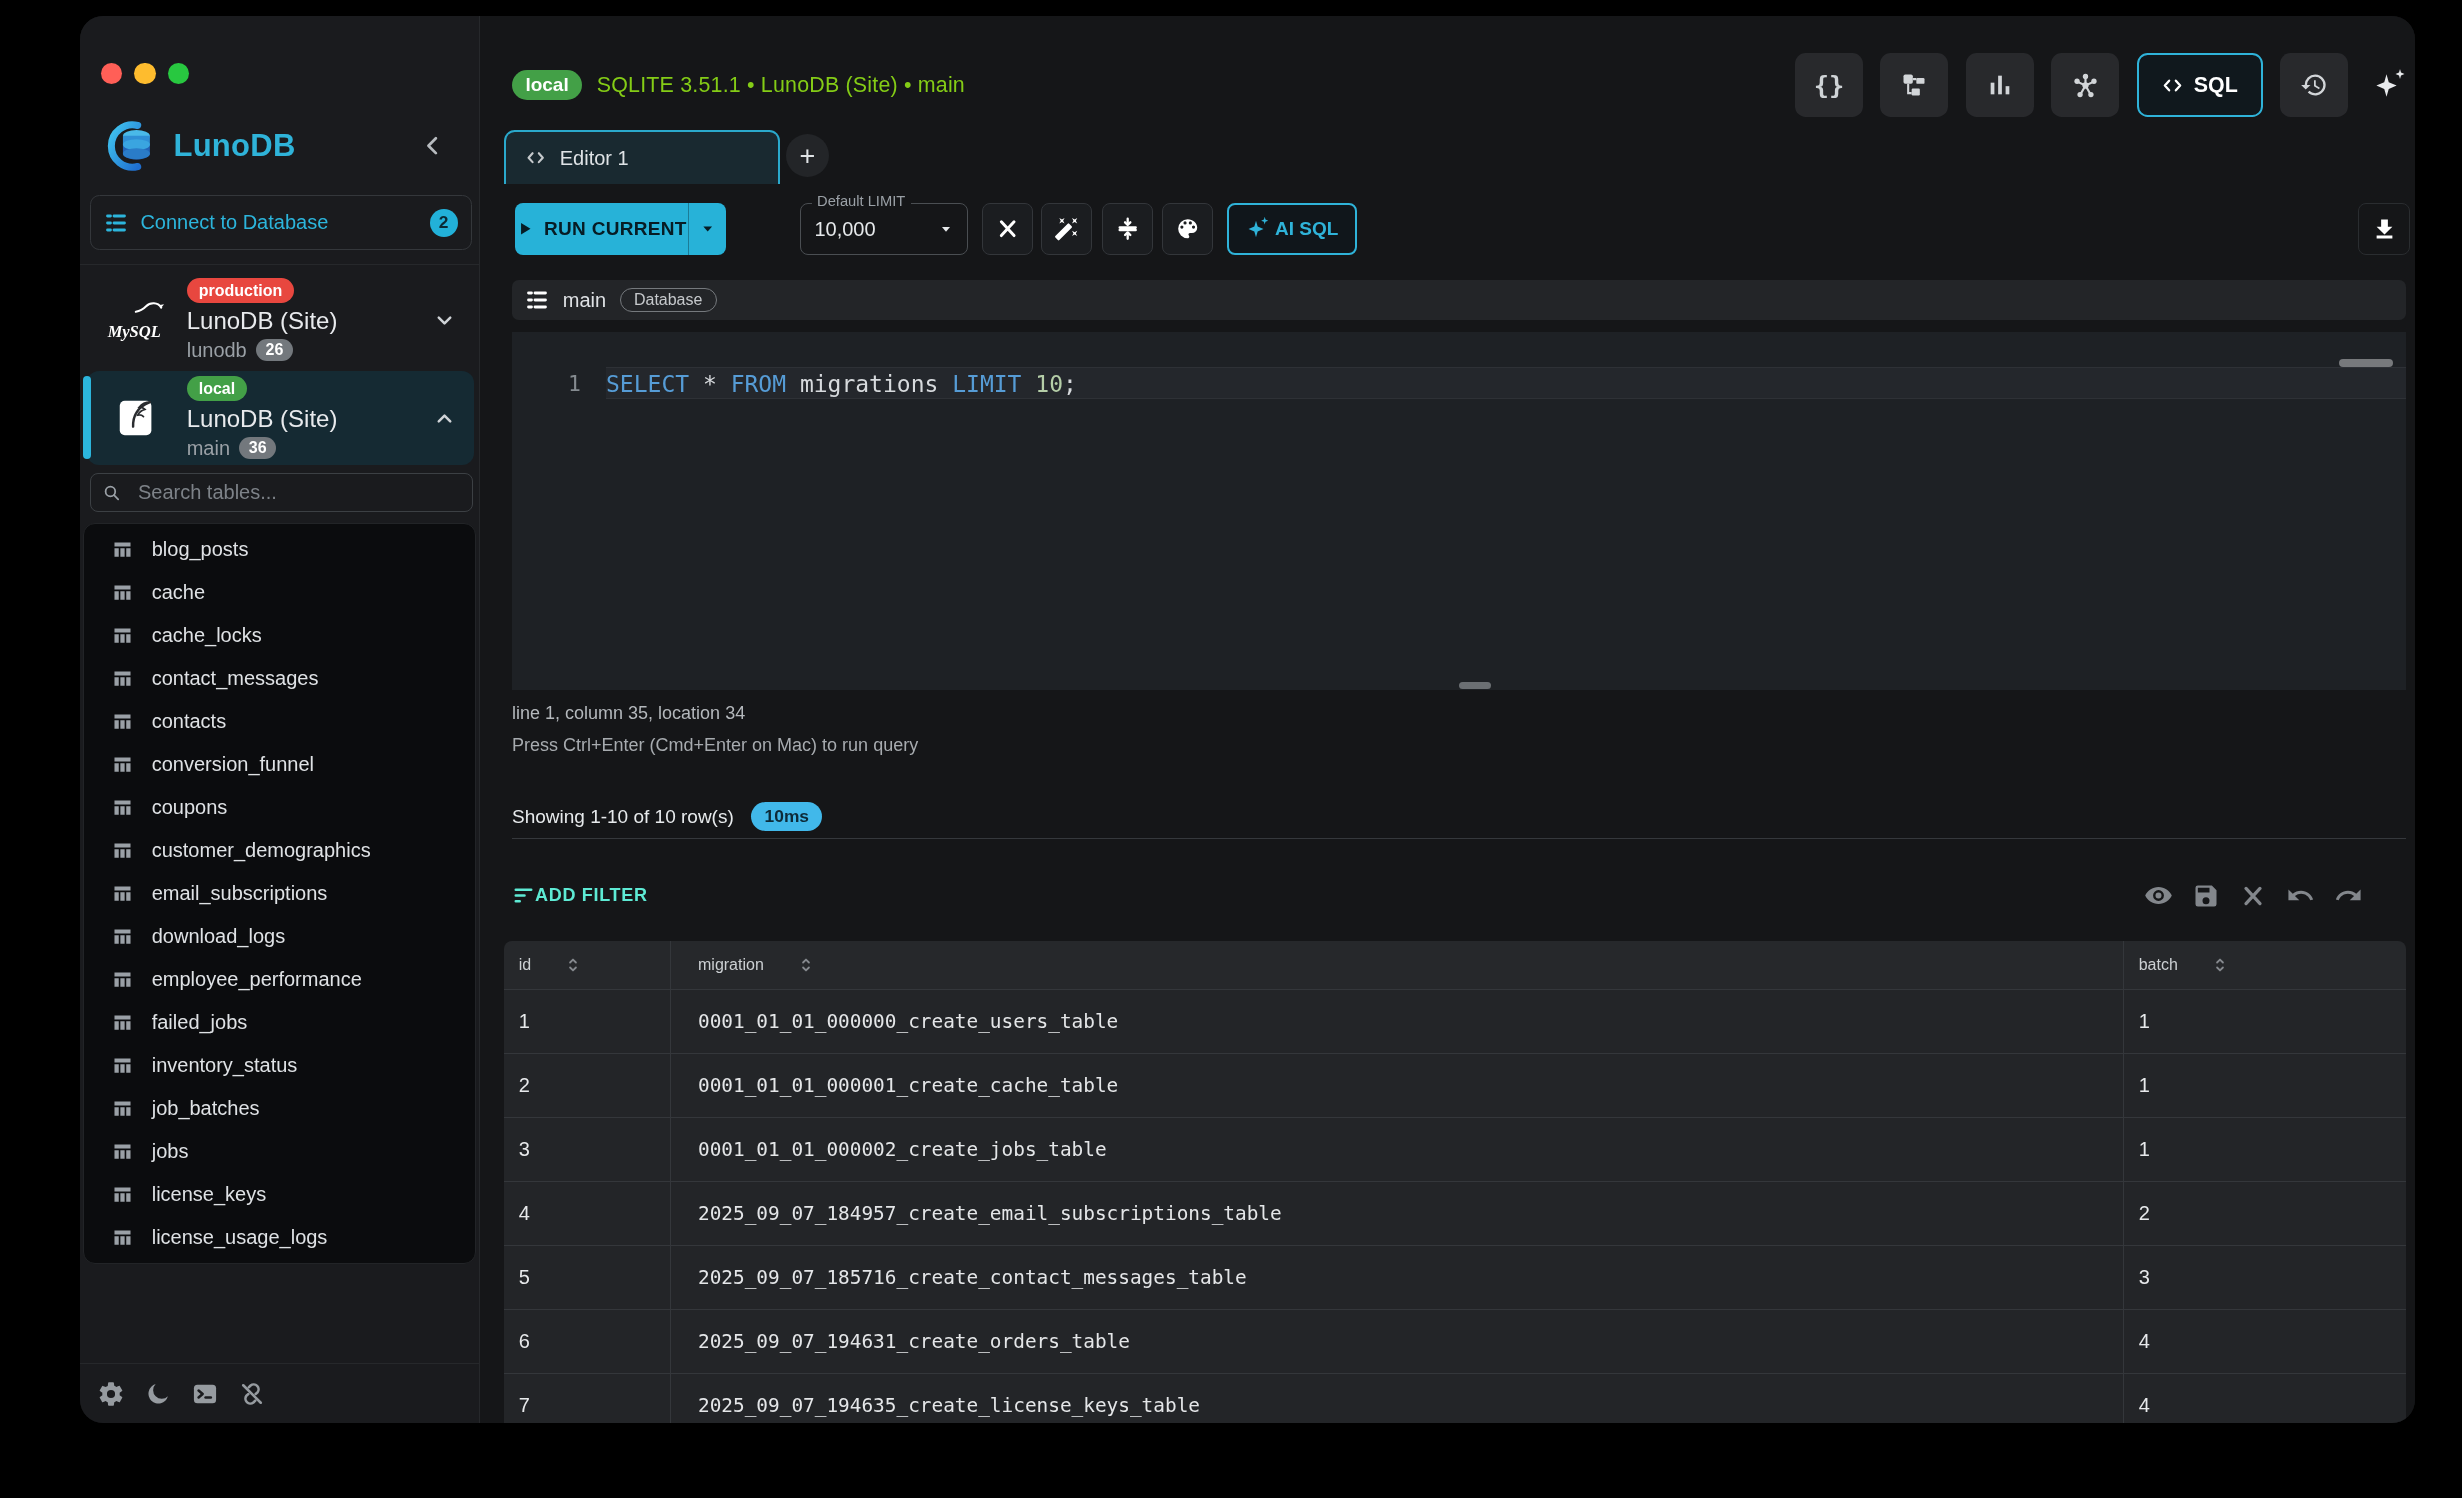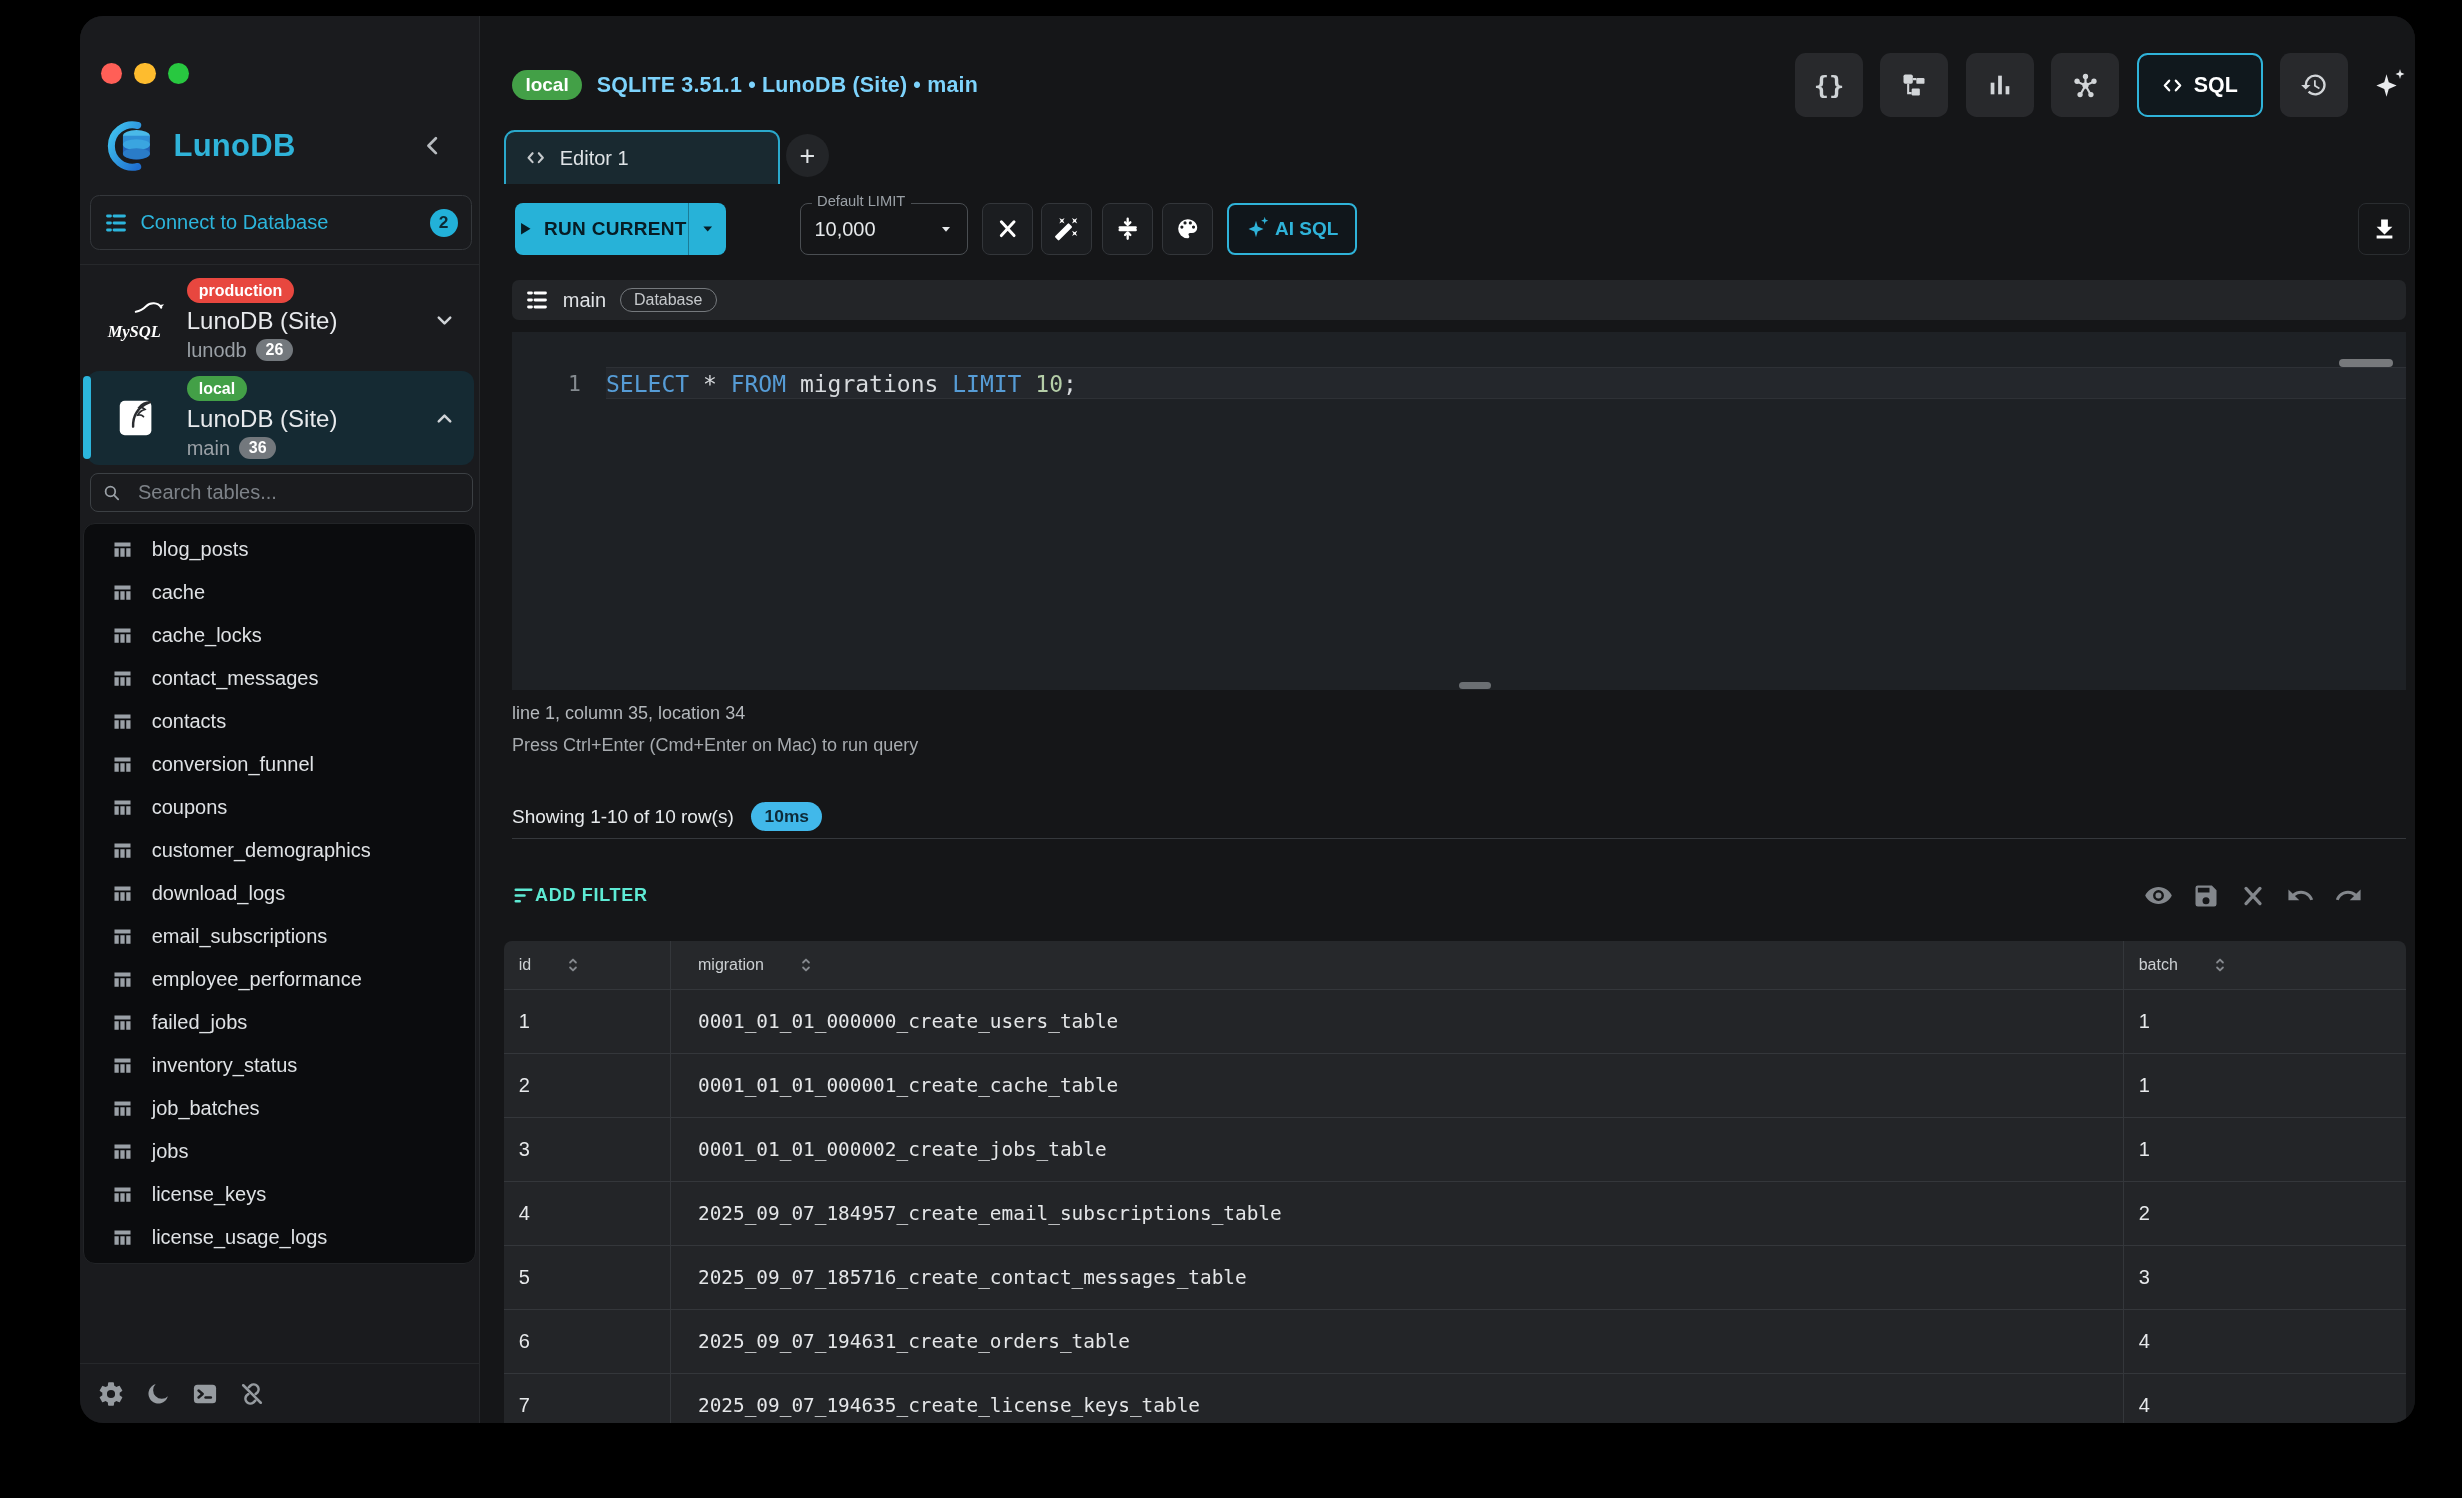--- a/index.html
+++ b/index.html
@@ -46,21 +46,21 @@
   .titem { height:43px; display:flex; align-items:center; gap:17.4px; padding-left:27px; cursor:pointer; }
   .titem span { color:#dfe2e5; font-size:20px; }
   .sb-footer { position:absolute; left:0; bottom:0; width:100%; height:60px; border-top:1.3px solid #26282b;
                display:flex; align-items:center; gap:19px; padding-left:17.4px; }
   .fbtn { background:none; border:none; color:#969ba0; cursor:pointer; }
 
   
   .main { flex:1; position:relative; background:#151618; }
   .topbar-left { position:absolute; left:32px; top:37px; height:64px; display:flex; align-items:center; gap:14.7px; }
   .env-pill { background:#43a047; color:#fff; font-size:19px; font-weight:700; border-radius:668px; padding:4px 13.4px; }
-  .conn-title { color:#7dd3fc; font-size:21.4px; font-weight:700; letter-spacing:0.2px; }
+  .conn-title { color:#84cc16; font-size:21.4px; font-weight:400; letter-spacing:0.2px; }
   .topbar-right { position:absolute; right:6.7px; top:37px; display:flex; align-items:center; gap:17.4px; }
   .tb-btn { width:68px; height:64px; border:none; border-radius:10.7px; background:#28292c; color:#d2d5d8;
             display:flex; align-items:center; justify-content:center; cursor:pointer; }
   .tb-btn.braces { font-size:25.4px; font-weight:600; color:#cfd3d6; font-family:"DejaVu Sans Mono", monospace; }
   .sql-btn { width:126px; height:64px; border:2px solid #2fb3d9; border-radius:10.7px; background:#10181d; color:#fff;
              display:flex; align-items:center; justify-content:center; gap:9.4px; font-size:21.4px; font-weight:700; cursor:pointer; }
   .spark-btn { width:43px; height:64px; background:none; border:none; color:#e8eaec; display:flex; align-items:center; justify-content:center; cursor:pointer; }
 
   .tab { position:absolute; left:24px; top:114px; width:276px; height:54px; background:#192930;
          border:2px solid #2aa9cc; border-bottom:none; border-radius:10.7px 10.7px 0 0;
@@ -390,27 +390,27 @@
       <div class="titem">
           <svg class="ico" width="23" height="21.4" viewBox="0 0 34 32">
             <use href="#i-table"></use>
           </svg>
           <span>customer_demographics</span>
         </div>
       <div class="titem">
           <svg class="ico" width="23" height="21.4" viewBox="0 0 34 32">
             <use href="#i-table"></use>
           </svg>
+          <span>email_subscriptions</span>
+        </div>
+      <div class="titem">
+          <svg class="ico" width="23" height="21.4" viewBox="0 0 34 32">
+            <use href="#i-table"></use>
+          </svg>
           <span>download_logs</span>
-        </div>
-      <div class="titem">
-          <svg class="ico" width="23" height="21.4" viewBox="0 0 34 32">
-            <use href="#i-table"></use>
-          </svg>
-          <span>email_subscriptions</span>
         </div>
       <div class="titem">
           <svg class="ico" width="23" height="21.4" viewBox="0 0 34 32">
             <use href="#i-table"></use>
           </svg>
           <span>employee_performance</span>
         </div>
       <div class="titem">
           <svg class="ico" width="23" height="21.4" viewBox="0 0 34 32">
             <use href="#i-table"></use>

